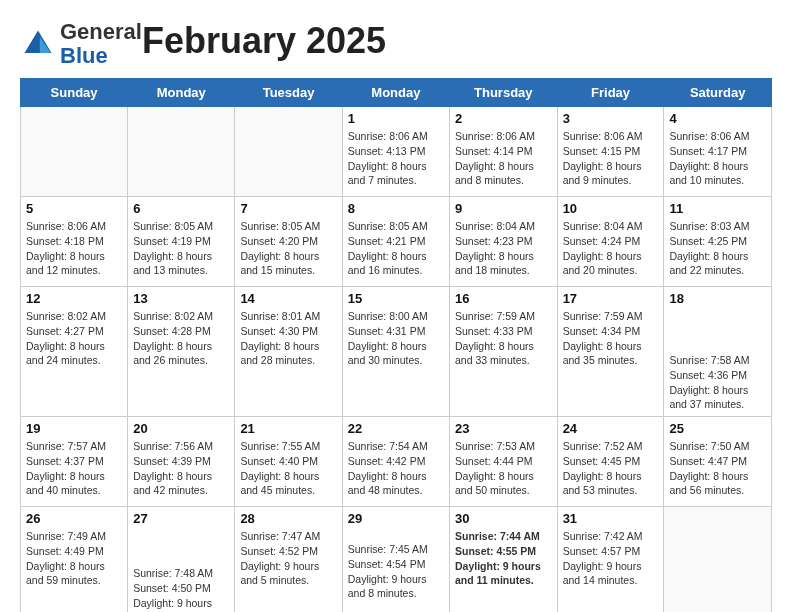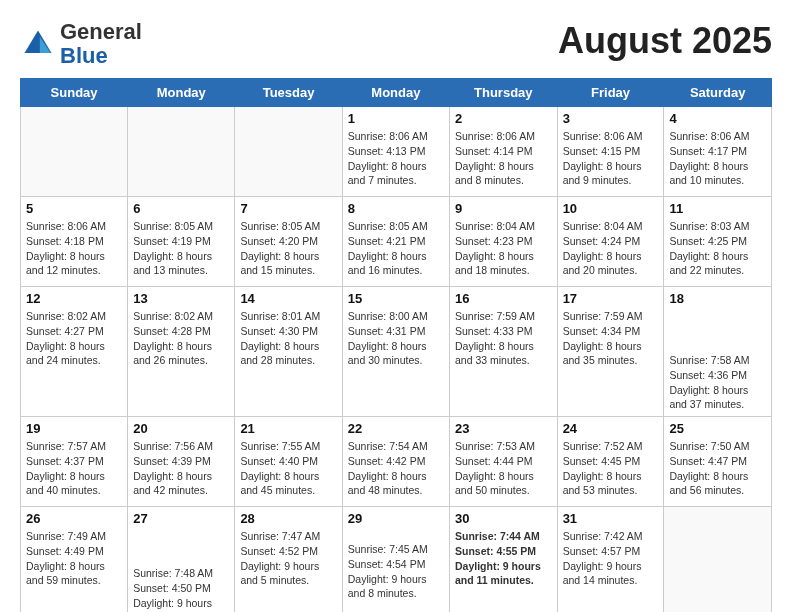--- a/index.html
+++ b/index.html
@@ -5,21 +5,20 @@
     * { box-sizing: border-box; margin: 0; padding: 0; }
     body {
       font-family: Arial, sans-serif;
       background: #fff;
       width: 792px;
       min-height: 612px;
       padding: 20px;
     }
     .header {
       display: flex;
-      justify-content: space-between;
       align-items: flex-start;
       margin-bottom: 10px;
     }
     .logo {
       display: flex;
       align-items: center;
     }
     .logo-text {
       font-size: 22px;
       font-weight: bold;
@@ -89,21 +88,21 @@
     <svg class="logo-icon" viewBox="0 0 40 40">
       <polygon points="20,5 35,30 5,30" fill="#1a5fa8"></polygon>
       <polygon points="22,12 34,30 22,30" fill="#3a9fd5"></polygon>
     </svg>
     <div class="logo-text">
       <span class="logo-general">General</span><br>
       <span class="logo-blue">Blue</span>
     </div>
   </div>
   <div class="title-block">
-    <div class="month-title">August 2025</div>
+    <div class="month-title">February 2025</div>
   </div>
 </div>
 
 <table class="calendar">
   <thead>
     <tr>
     <th>Sunday</th>
         <th>Monday</th>
         <th>Tuesday</th>
         <th>Monday</th>

